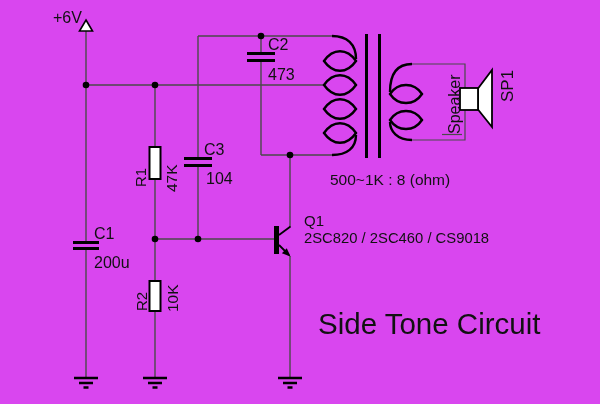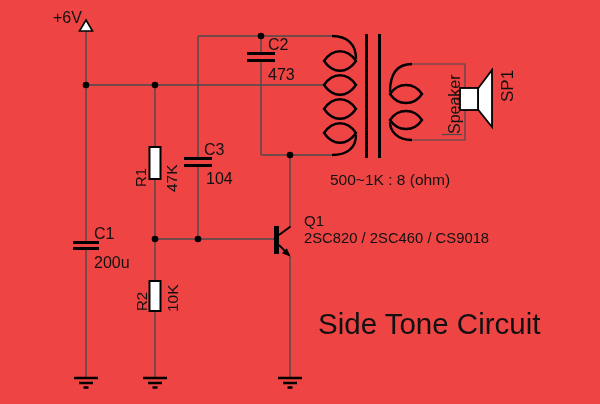--- a/index.html
+++ b/index.html
@@ -1,17 +1,17 @@
 <!DOCTYPE html>
 <html><head>
 <meta charset="utf-8">
 <style>
   html,body{margin:0;padding:0;background:#fff;}
   #stage{
-    position:relative;width:600px;height:404px;background:#ef4444;
+    position:relative;width:600px;height:404px;background:#d946ef;
     font-family:"Liberation Sans", sans-serif;overflow:hidden;
   }
   svg text{fill:#111;font-family:"Liberation Sans", sans-serif;}
   .wire{stroke:#4a4a4a;stroke-width:1.4;fill:none;}
   .thin{stroke:#4a4a4a;stroke-width:1.2;fill:none;}
   .plate{stroke:#000;stroke-width:3.2;fill:none;}
   .coil{stroke:#000;stroke-width:2.4;fill:none;}
   .core{stroke:#000;stroke-width:3;fill:none;}
   .gnd{stroke:#000;stroke-width:2.6;fill:none;}
   .boxw{stroke:#000;stroke-width:2;fill:#ffffff;}

